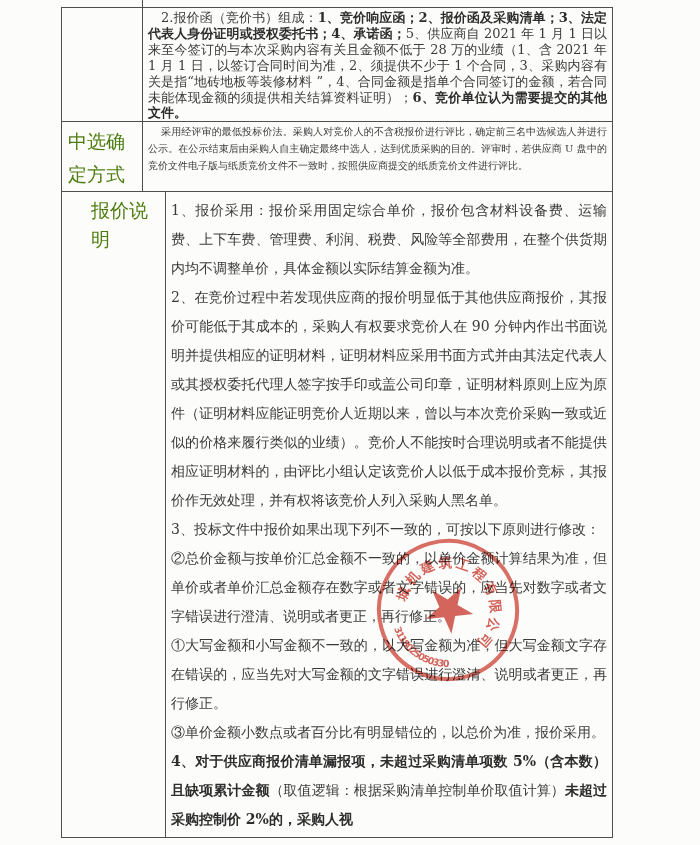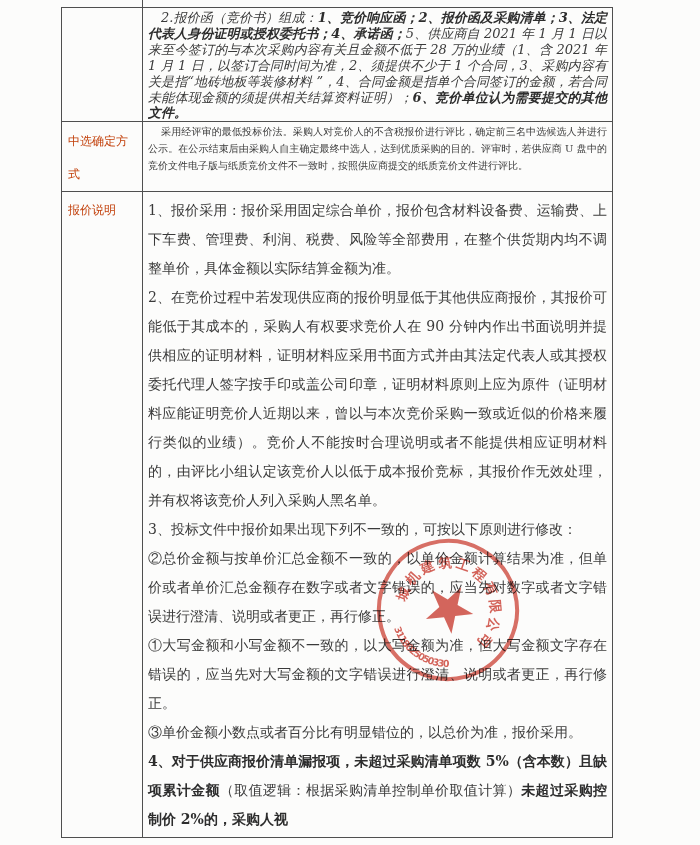--- a/index.html
+++ b/index.html
@@ -10,32 +10,32 @@
   
   .doc-table{
     position:absolute;left:61px;top:7px;width:552px;height:831px;
     border:1px solid #4f4f4f;box-sizing:border-box;
     display:flex;flex-direction:column;background:transparent;
   }
   .divider-stub{position:absolute;left:142px;top:0;width:1px;height:7px;background:#4f4f4f;}
   .t-row{display:flex;box-sizing:border-box;border-bottom:1px solid #4f4f4f;overflow:hidden;}
   .t-row.r1{height:114px;}
   .t-row.r2{height:70px;}
-  .t-row.r3{flex:1;border-bottom:none;}
+  .t-row.r3{flex:1;border-bottom:none;margin-left:23px;}
   .label-cell{
     flex:0 0 81px;width:81px;box-sizing:border-box;border-right:1px solid #4f4f4f;
-    padding:5px 6px 0 6px;font-size:12px;color:#c2410c;text-align:left;
+    padding:5px 6px 0 6px;font-size:19px;color:#4d7c0f;text-align:left;
   }
   .r2 .label-cell{line-height:33px;padding-top:3px;}
   .r3 .label-cell{line-height:29px;padding-top:4px;}
   .content-cell{
     flex:1;box-sizing:border-box;padding:2px 5px 0 5px;
     text-align:justify;overflow:hidden;
   }
-  .r1 .content-cell{font-size:13px;line-height:15.9px;font-style:italic;}
+  .r1 .content-cell{font-size:13px;line-height:15.9px;}
   .r2 .content-cell{font-size:10px;line-height:17px;padding-top:1px;}
   .r3 .content-cell{font-size:14px;line-height:29px;padding-top:4px;}
   .content-cell p{margin:0;}
   .content-cell p.indent{text-indent:13px;}
   .bold{font-weight:bold;color:#2d2d2d;}
   
   .seal{
     position:absolute;left:377px;top:539px;width:134px;height:134px;
     border:4px solid rgba(204,62,50,0.85);border-radius:50%;
     transform:rotate(30deg);

